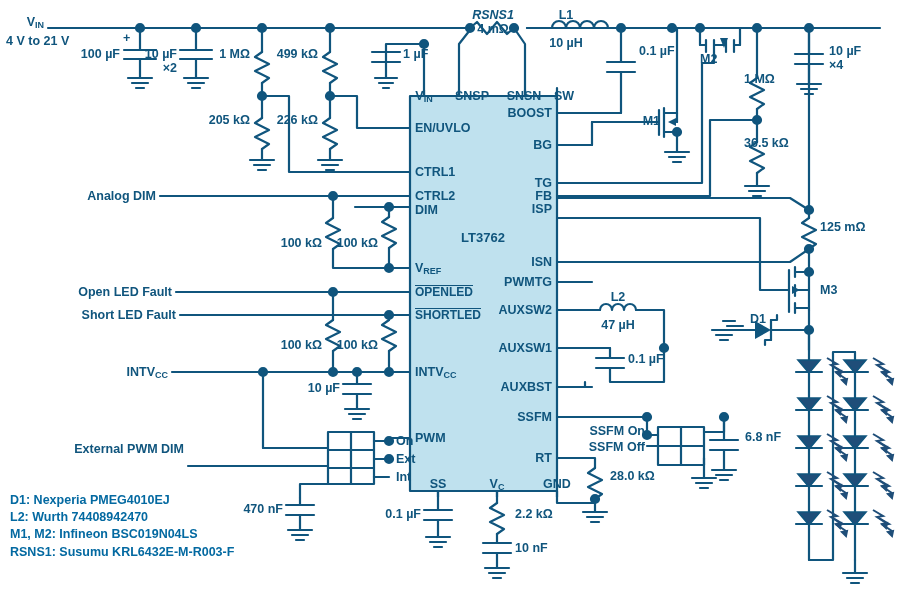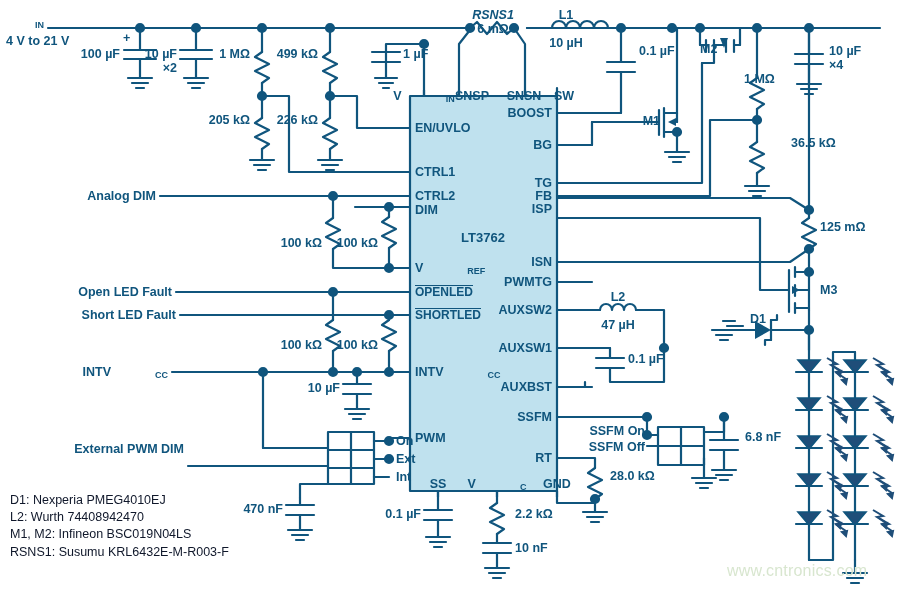--- a/index.html
+++ b/index.html
@@ -4,25 +4,25 @@
 <title>LT3762 LED Driver Schematic</title>
 <style>
   html,body{margin:0;padding:0;background:#ffffff;}
   body{font-family:"Liberation Sans",sans-serif;}
   #root{position:relative;width:900px;height:598px;background:#fff;overflow:hidden;}
   #sch{position:absolute;left:0;top:0;}
   .lbl{position:absolute;color:#10557d;font-weight:bold;font-size:12.5px;
        font-family:"Liberation Sans",sans-serif;white-space:nowrap;line-height:1.12;}
   .lbl.r{transform:translateX(-100%);}
   .lbl.c{transform:translateX(-50%);}
-  .lbl sub{font-size:0.72em;vertical-align:-0.22em;font-weight:bold;margin-left:44px;}
+  .lbl sub{font-size:0.72em;vertical-align:-0.22em;font-weight:bold;}
   .ovl{font-size:12px;}
   .ovl span.ob{border-top:1.6px solid #10557d;padding-top:0px;display:inline-block;line-height:1.1;}
   #legend{position:absolute;left:10px;top:492px;}
-  #legend div{color:#0f172a;font-weight:normal;font-size:12.5px;line-height:17.2px;white-space:nowrap;}
+  #legend div{color:#0369a1;font-weight:bold;font-size:12.5px;line-height:17.2px;white-space:nowrap;}
   #wm{position:absolute;left:727px;top:562px;color:#d8e6cf;font-size:16px;
       font-weight:normal;font-family:"Liberation Sans",sans-serif;letter-spacing:.2px;}
 </style>
 </head>
 <body>
 
 <div id="root">
 
   <svg id="sch" width="900" height="598" viewBox="0 0 900 598">
     <defs>
@@ -426,29 +426,29 @@
   <div class="lbl" style="left:123px;top:31px;">+</div>
   <div class="lbl r" style="left:177px;top:47px;">10 µF</div>
   <div class="lbl r" style="left:177px;top:61px;">×2</div>
   <div class="lbl r" style="left:250px;top:47px;">1 MΩ</div>
   <div class="lbl r" style="left:250px;top:113px;">205 kΩ</div>
   <div class="lbl r" style="left:318px;top:47px;">499 kΩ</div>
   <div class="lbl r" style="left:318px;top:113px;">226 kΩ</div>
   <div class="lbl" style="left:403px;top:47px;">1 µF</div>
 
   <div class="lbl c" style="left:493px;top:8px;font-style:italic;">RSNS1</div>
-  <div class="lbl c" style="left:493px;top:22px;">6 mΩ</div>
+  <div class="lbl c" style="left:493px;top:22px;">4 mΩ</div>
   <div class="lbl c" style="left:566px;top:8px;">L1</div>
   <div class="lbl c" style="left:566px;top:36px;">10 µH</div>
 
   <div class="lbl" style="left:639px;top:44px;">0.1 µF</div>
   <div class="lbl r" style="left:660px;top:114px;">M1</div>
-  <div class="lbl" style="left:700px;top:42px;">M2</div>
+  <div class="lbl" style="left:700px;top:52px;">M2</div>
   <div class="lbl" style="left:744px;top:72px;">1 MΩ</div>
-  <div class="lbl" style="left:744px;top:136px;margin-left:47px;">36.5 kΩ</div>
+  <div class="lbl" style="left:744px;top:136px;">36.5 kΩ</div>
   <div class="lbl" style="left:829px;top:44px;">10 µF</div>
   <div class="lbl" style="left:829px;top:58px;">×4</div>
   <div class="lbl" style="left:820px;top:220px;">125 mΩ</div>
   <div class="lbl" style="left:820px;top:283px;">M3</div>
   <div class="lbl" style="left:750px;top:312px;">D1</div>
 
   <div class="lbl c" style="left:618px;top:290px;">L2</div>
   <div class="lbl c" style="left:618px;top:318px;">47 µH</div>
   <div class="lbl" style="left:628px;top:352px;">0.1 µF</div>
   <div class="lbl" style="left:745px;top:430px;">6.8 nF</div>
@@ -510,15 +510,14 @@
   <div class="lbl c" style="left:497px;top:477px;"><span class="p-vc">V<sub>C</sub></span></div>
   <div class="lbl c" style="left:557px;top:477px;">GND</div>
 
   <div id="legend">
     <div>D1: Nexperia PMEG4010EJ</div>
     <div>L2: Wurth 74408942470</div>
     <div>M1, M2: Infineon BSC019N04LS</div>
     <div>RSNS1: Susumu KRL6432E-M-R003-F</div>
   </div>
 
-  <div id="wm">www.cntronics.com</div>
 
 </div>
 
 </body></html>

